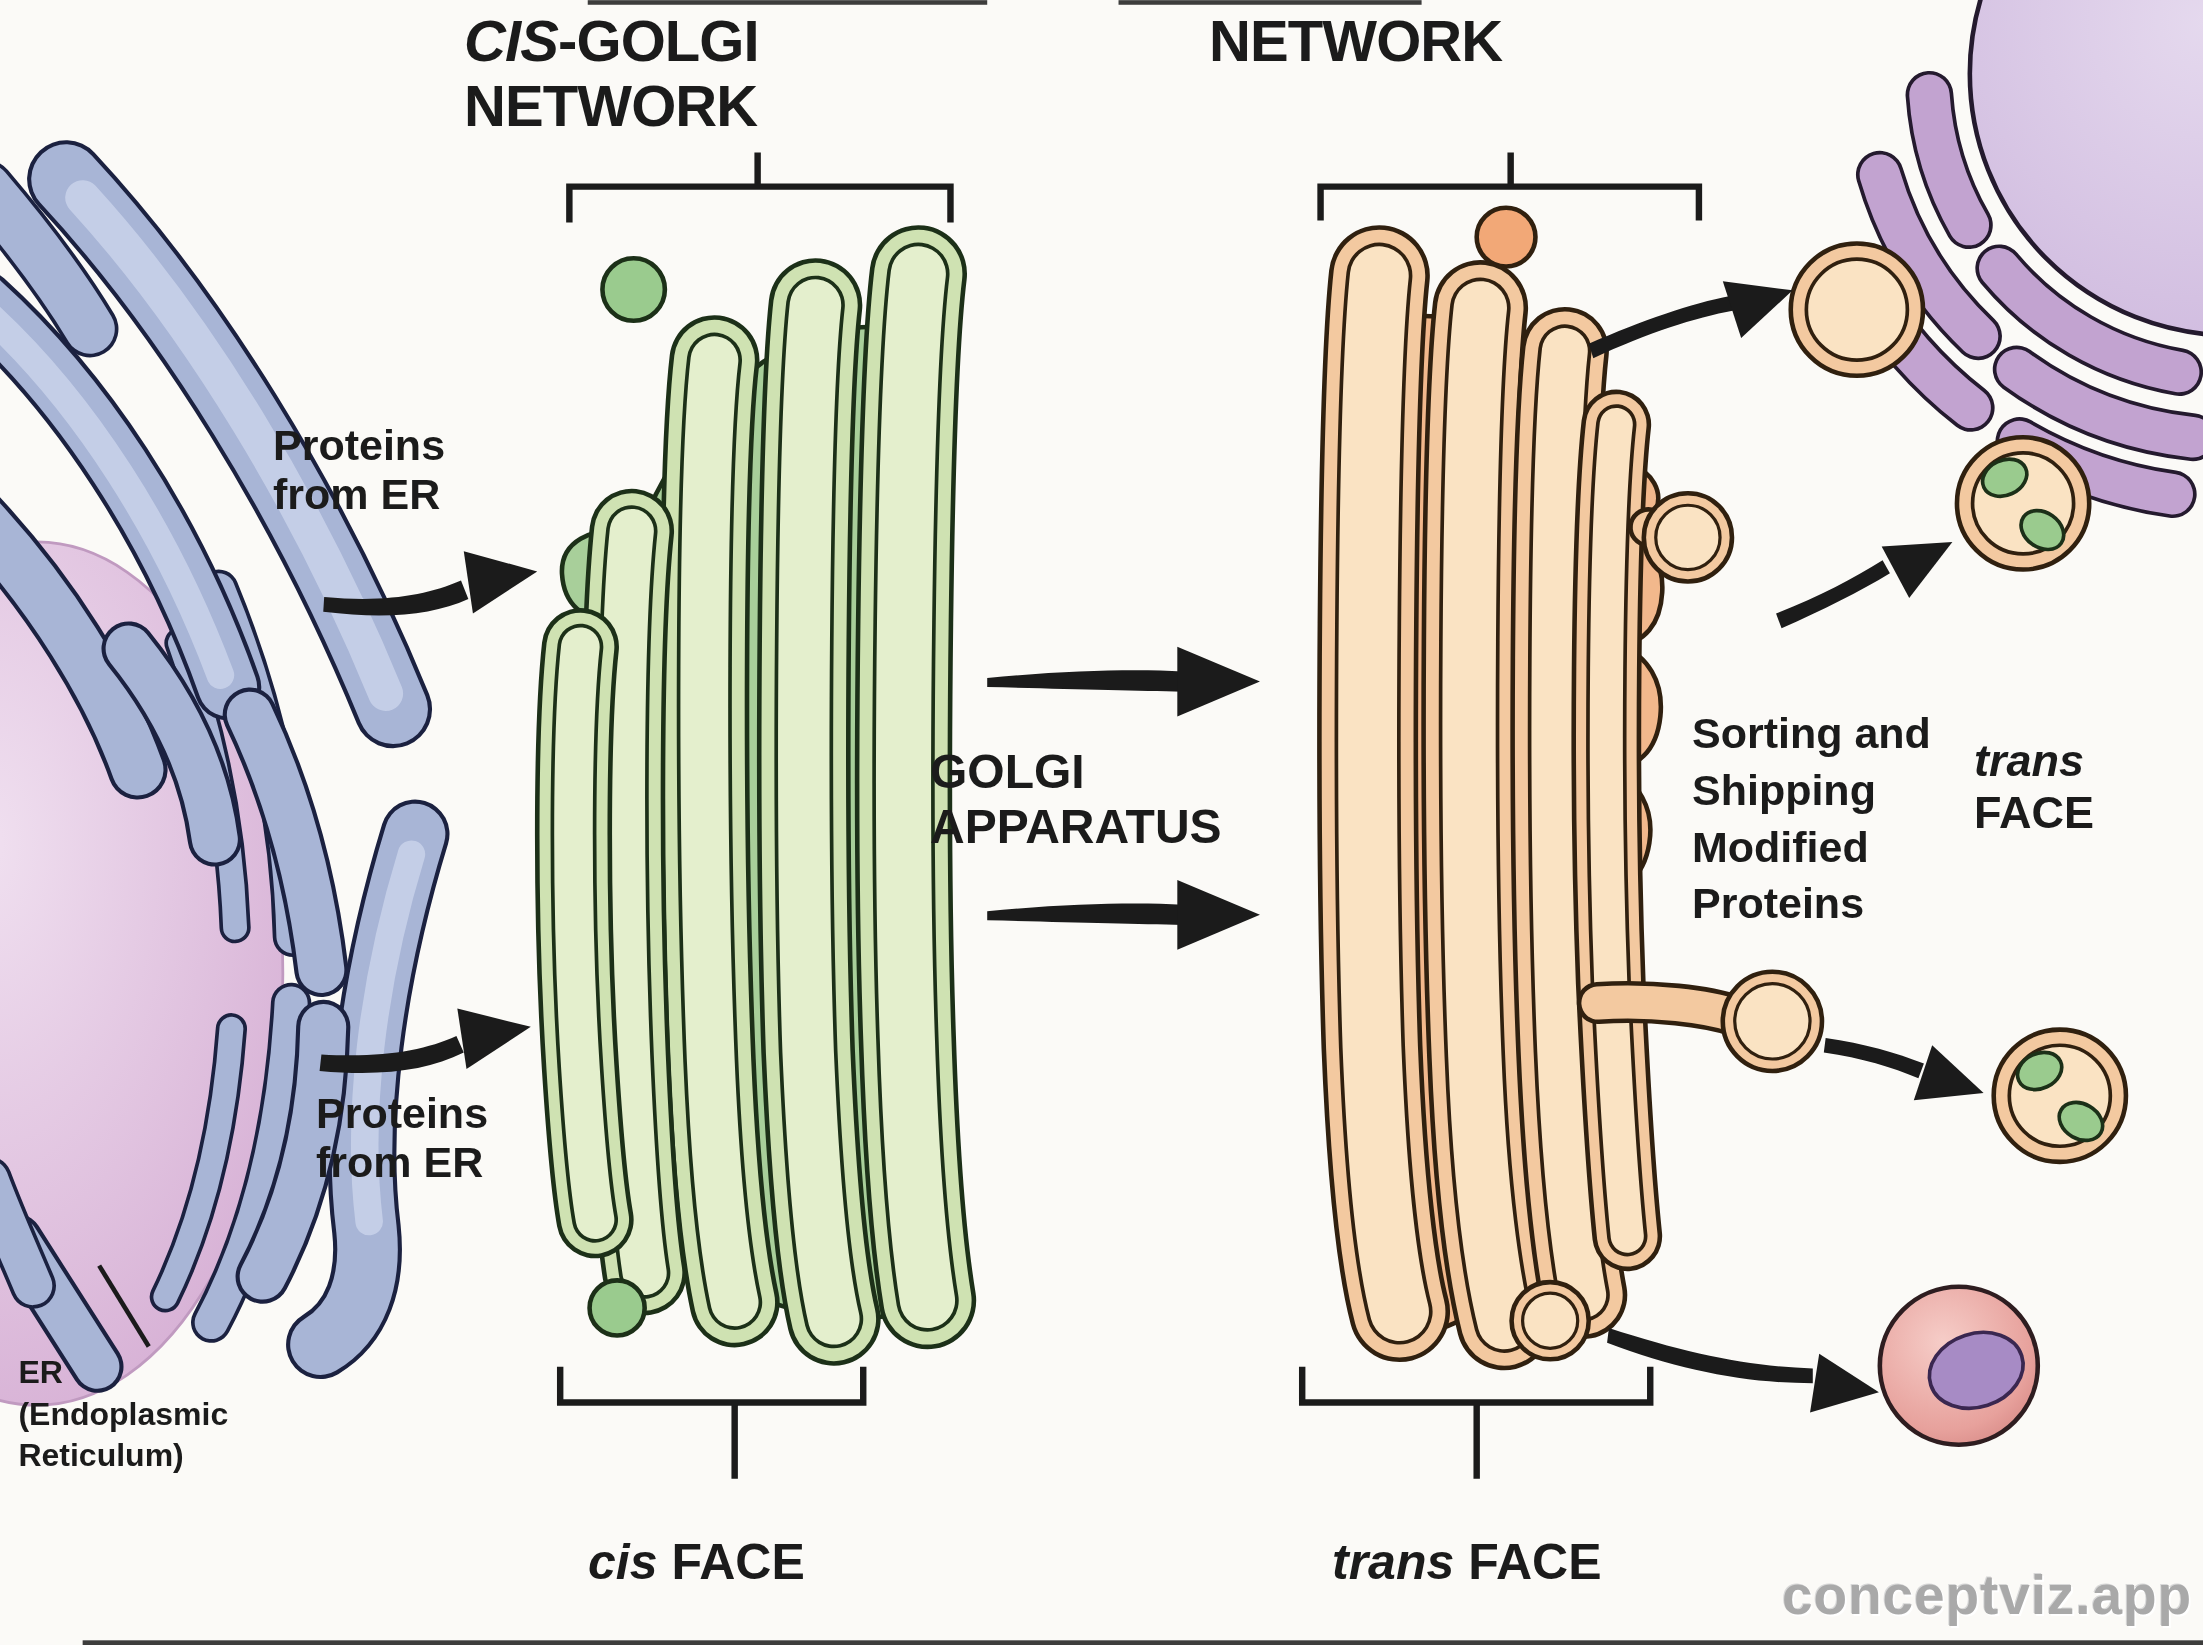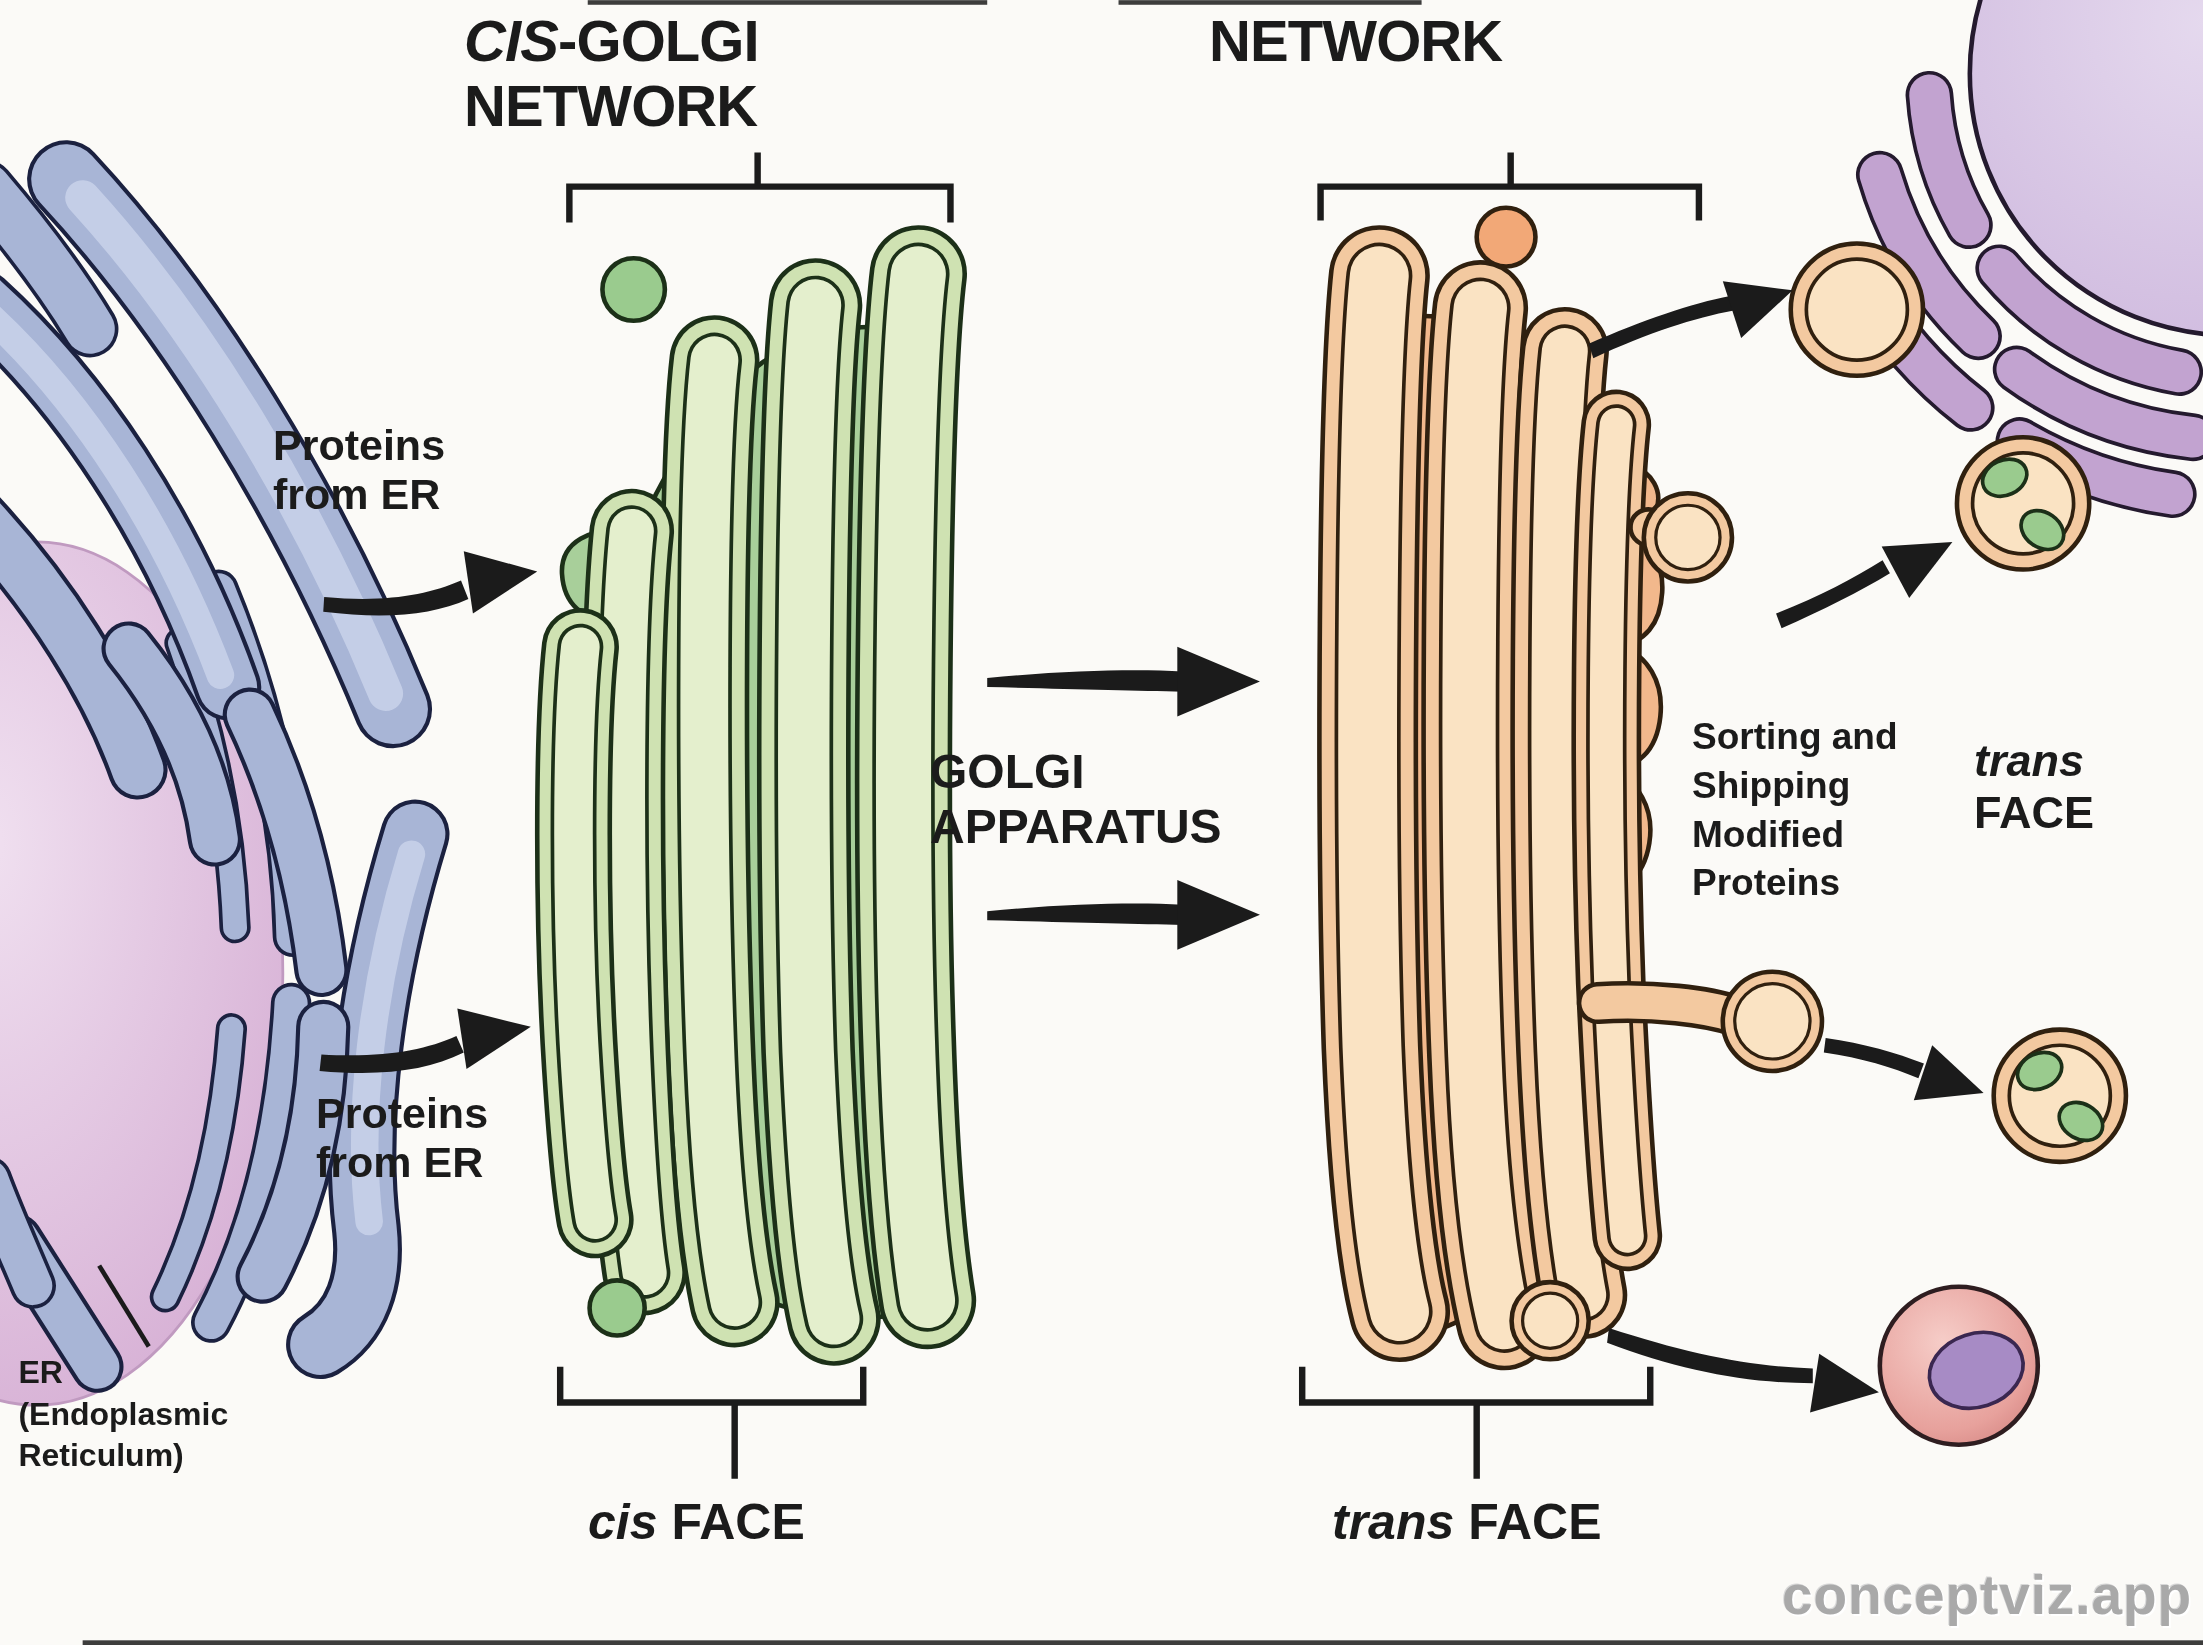--- a/index.html
+++ b/index.html
@@ -7,22 +7,22 @@
     position:relative;width:2204px;height:1646px;overflow:hidden;
     background:var(--background,#fbfaf7);
     font-family:"Liberation Sans", sans-serif;color:var(--ink,#1b1b1b);
   }
   svg{position:absolute;left:0;top:0;}
   .label{position:absolute;font-weight:700;text-align:left;white-space:nowrap;}
   .it{font-style:italic;}
   .t-title{font-size:58px;line-height:1.12;letter-spacing:-0.9px;}
   .t-mid{font-size:48px;line-height:1.15;letter-spacing:0px;}
   .t-md{font-size:43px;line-height:1.15;}
-  .t-sort{font-size:37px;line-height:1.32;margin-top:8px;}
-  .t-face{font-size:50px;line-height:1.1;}
+  .t-sort{font-size:43px;line-height:1.32;}
+  .t-face{font-size:50px;line-height:1.1;margin-top:40px;}
   .t-side{font-size:45px;line-height:1.16;}
   .t-er{font-size:32px;line-height:1.3;}
   .watermark{
     position:absolute;font-size:55px;font-weight:700;text-align:right;
     color:var(--watermark-gray,#a9a9a9);
     text-shadow:1.8px 1.8px 0 #ffffff, -0.9px -0.9px 0 #d8d8d8;letter-spacing:0.9px;
   }
   
   .tube-o{stroke:var(--er-outline,#1b2140);fill:none;stroke-linecap:round;}
   .tube{stroke:var(--er-blue,#a8b5d6);fill:none;stroke-linecap:round;}

